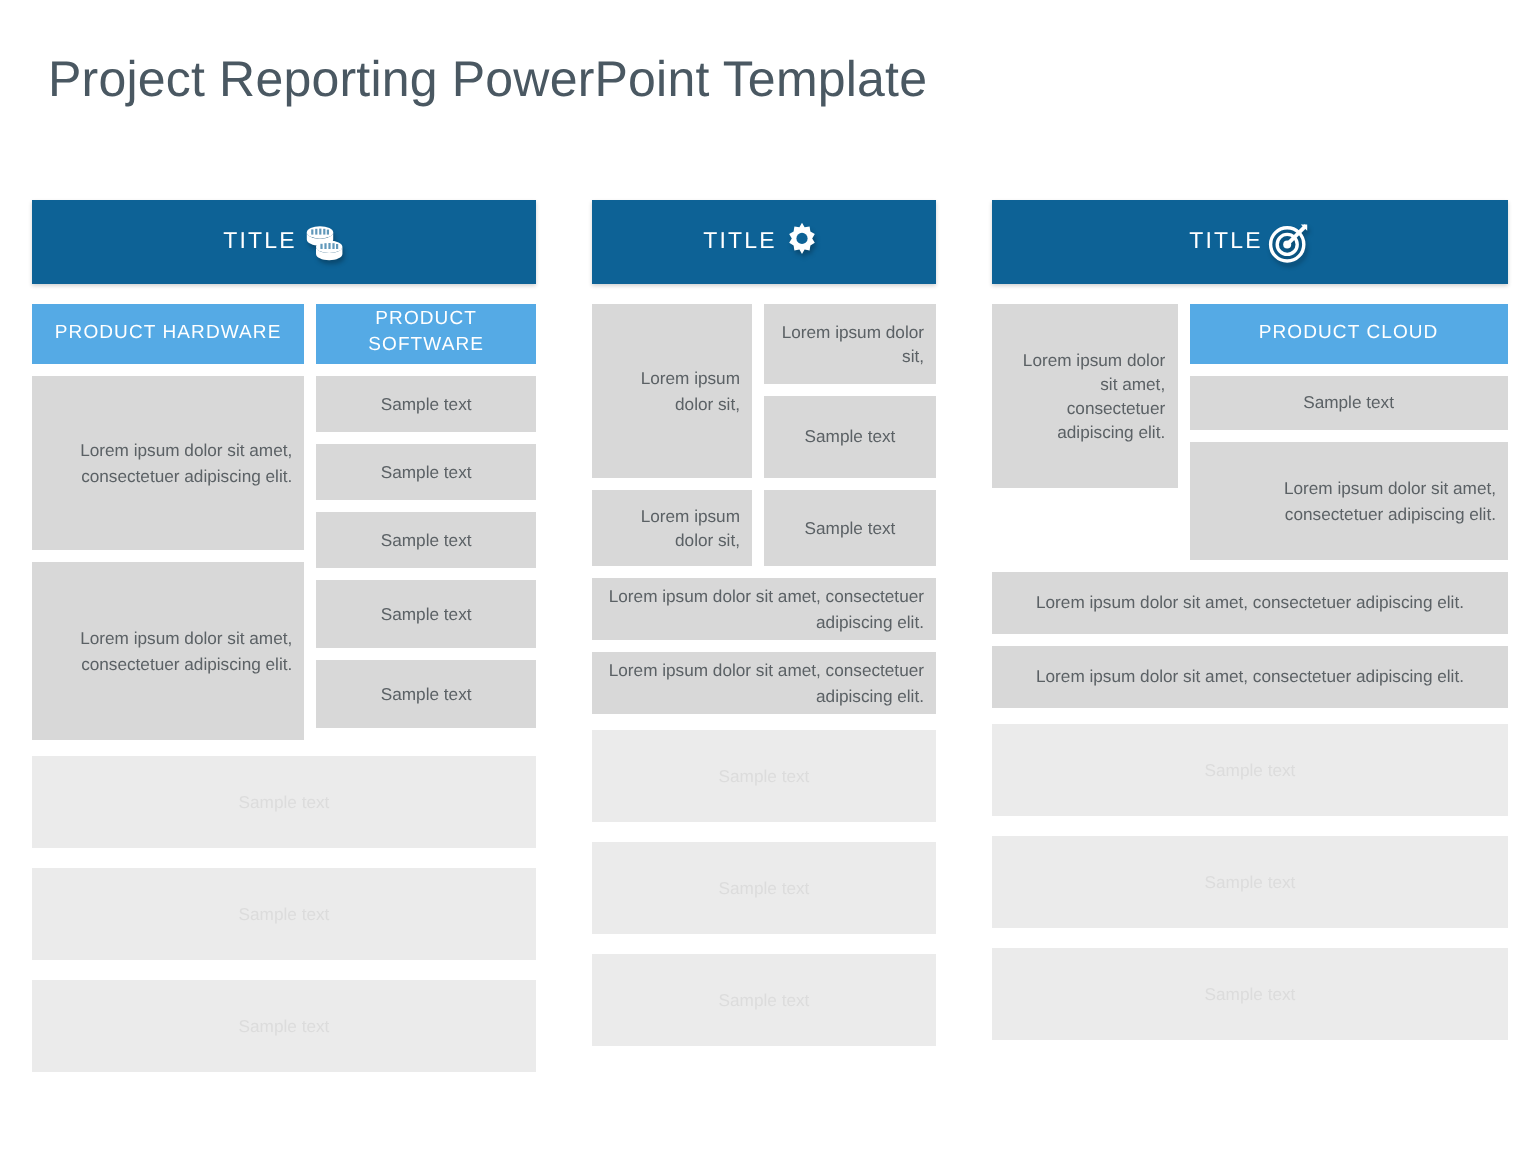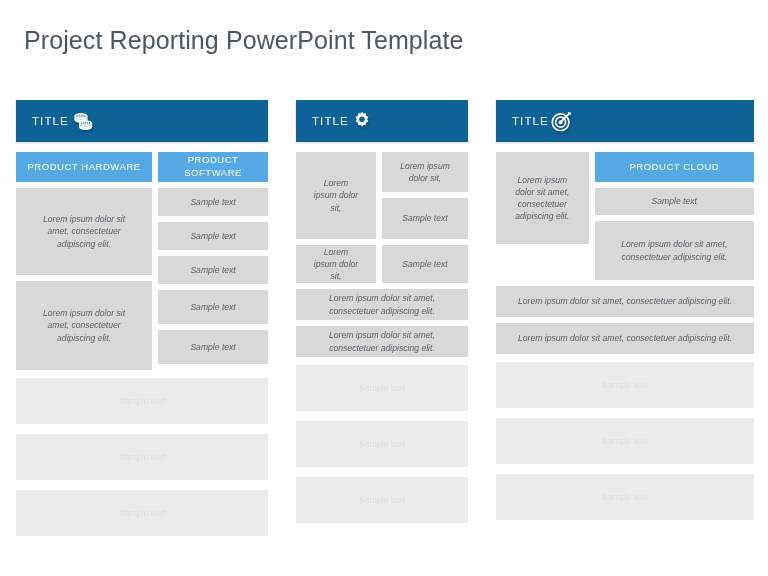--- a/index.html
+++ b/index.html
@@ -43,21 +43,21 @@
   .col-1 { left: 16px;  width: 252px; }
   .col-2 { left: 296px; width: 172px; }
   .col-3 { left: 496px; width: 258px; }
 
   
   .title-bar {
     height: 42px;
     background: #0d6296;
     display: flex;
     align-items: center;
-    justify-content: flex-start;
+    justify-content: center;
     padding: 0 14px 0 16px;
     box-sizing: border-box;
     box-shadow: 0 1px 2px rgba(0,0,0,0.18);
   }
   .title-bar .bar-label {
     color: #ffffff;
     font-size: 11.5px;
     letter-spacing: 1.1px;
     font-weight: 400;
   }
@@ -105,27 +105,26 @@
   }
   .subhead.two-line { height: 30px; }
   .subhead.one-line { height: 30px; }
 
   
   .cell {
     background: #d8d8d8;
     color: #5b6165;
     font-size: 8.6px;
     line-height: 1.42;
-    text-align: center;
-    display: flex;
-    align-items: center;
-    justify-content: center;
-    box-sizing: border-box;
-    padding: 3px 17px;
-    font-style: italic;
+    text-align: right;
+    display: flex;
+    align-items: center;
+    justify-content: center;
+    box-sizing: border-box;
+    padding: 3px 6px;
   }
 
   
   .faded-rows {
     margin-top: 8px;
     display: flex;
     flex-direction: column;
     gap: 10px;
   }
   .faded {

